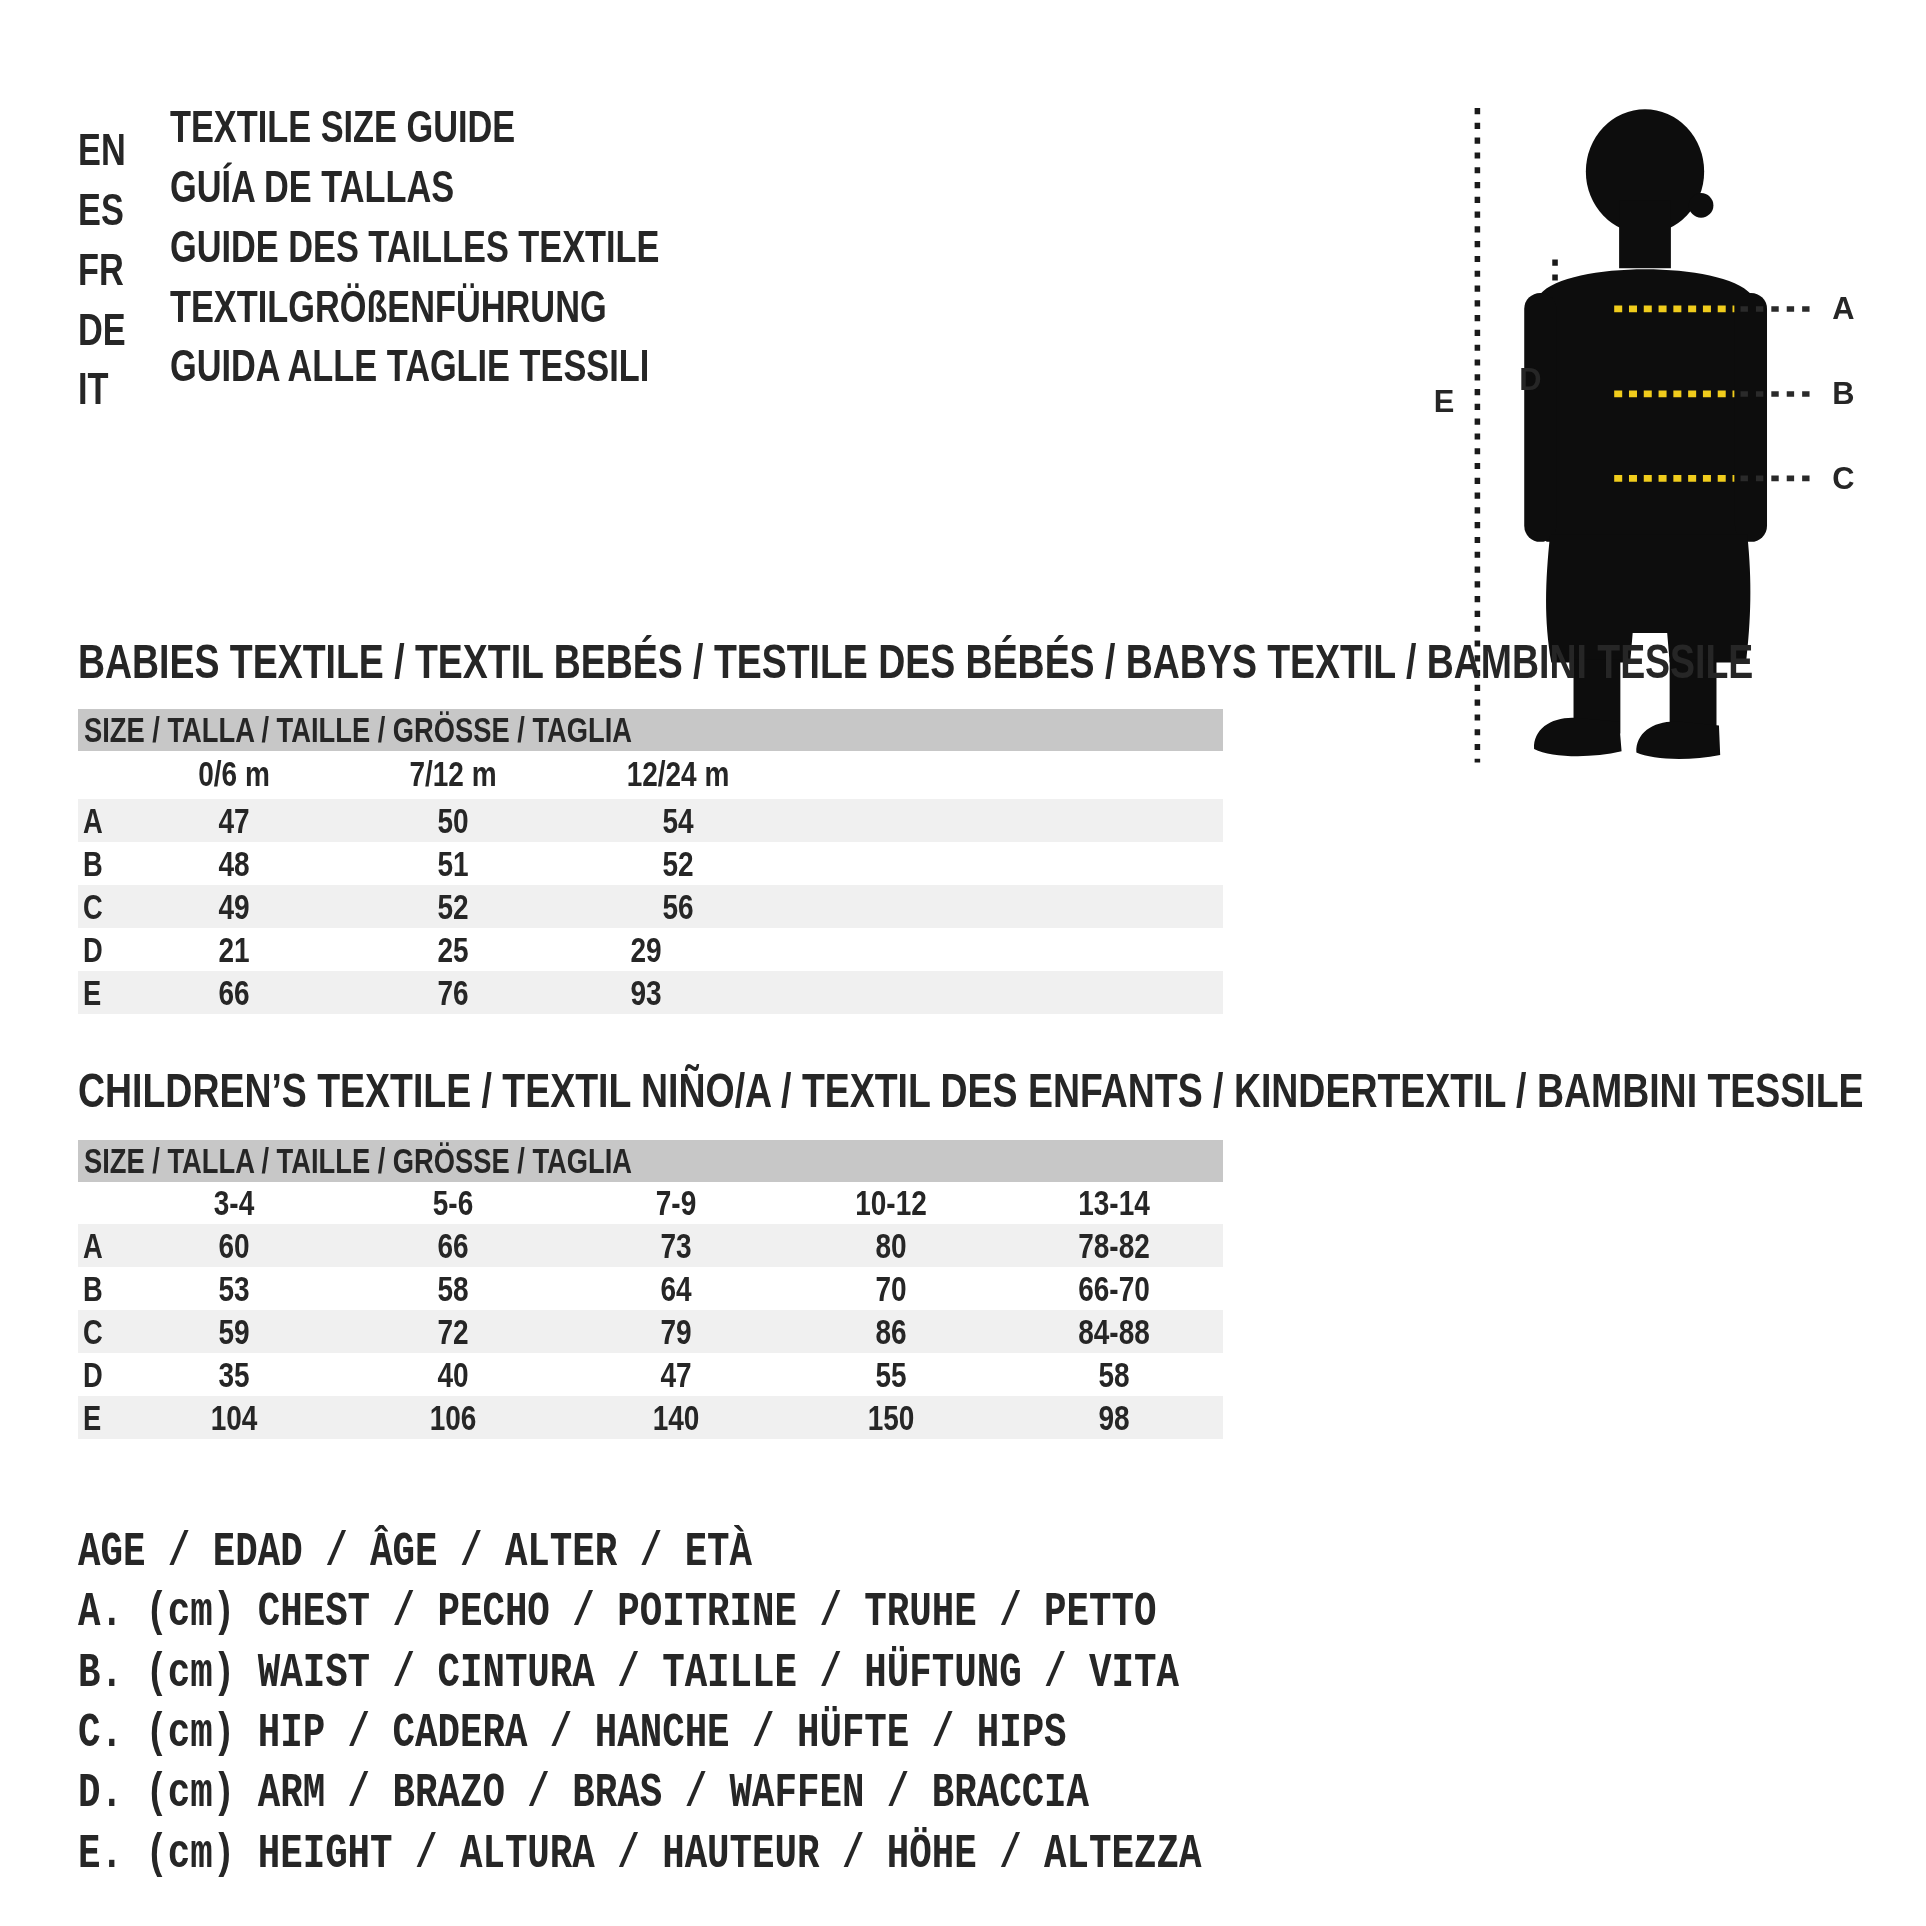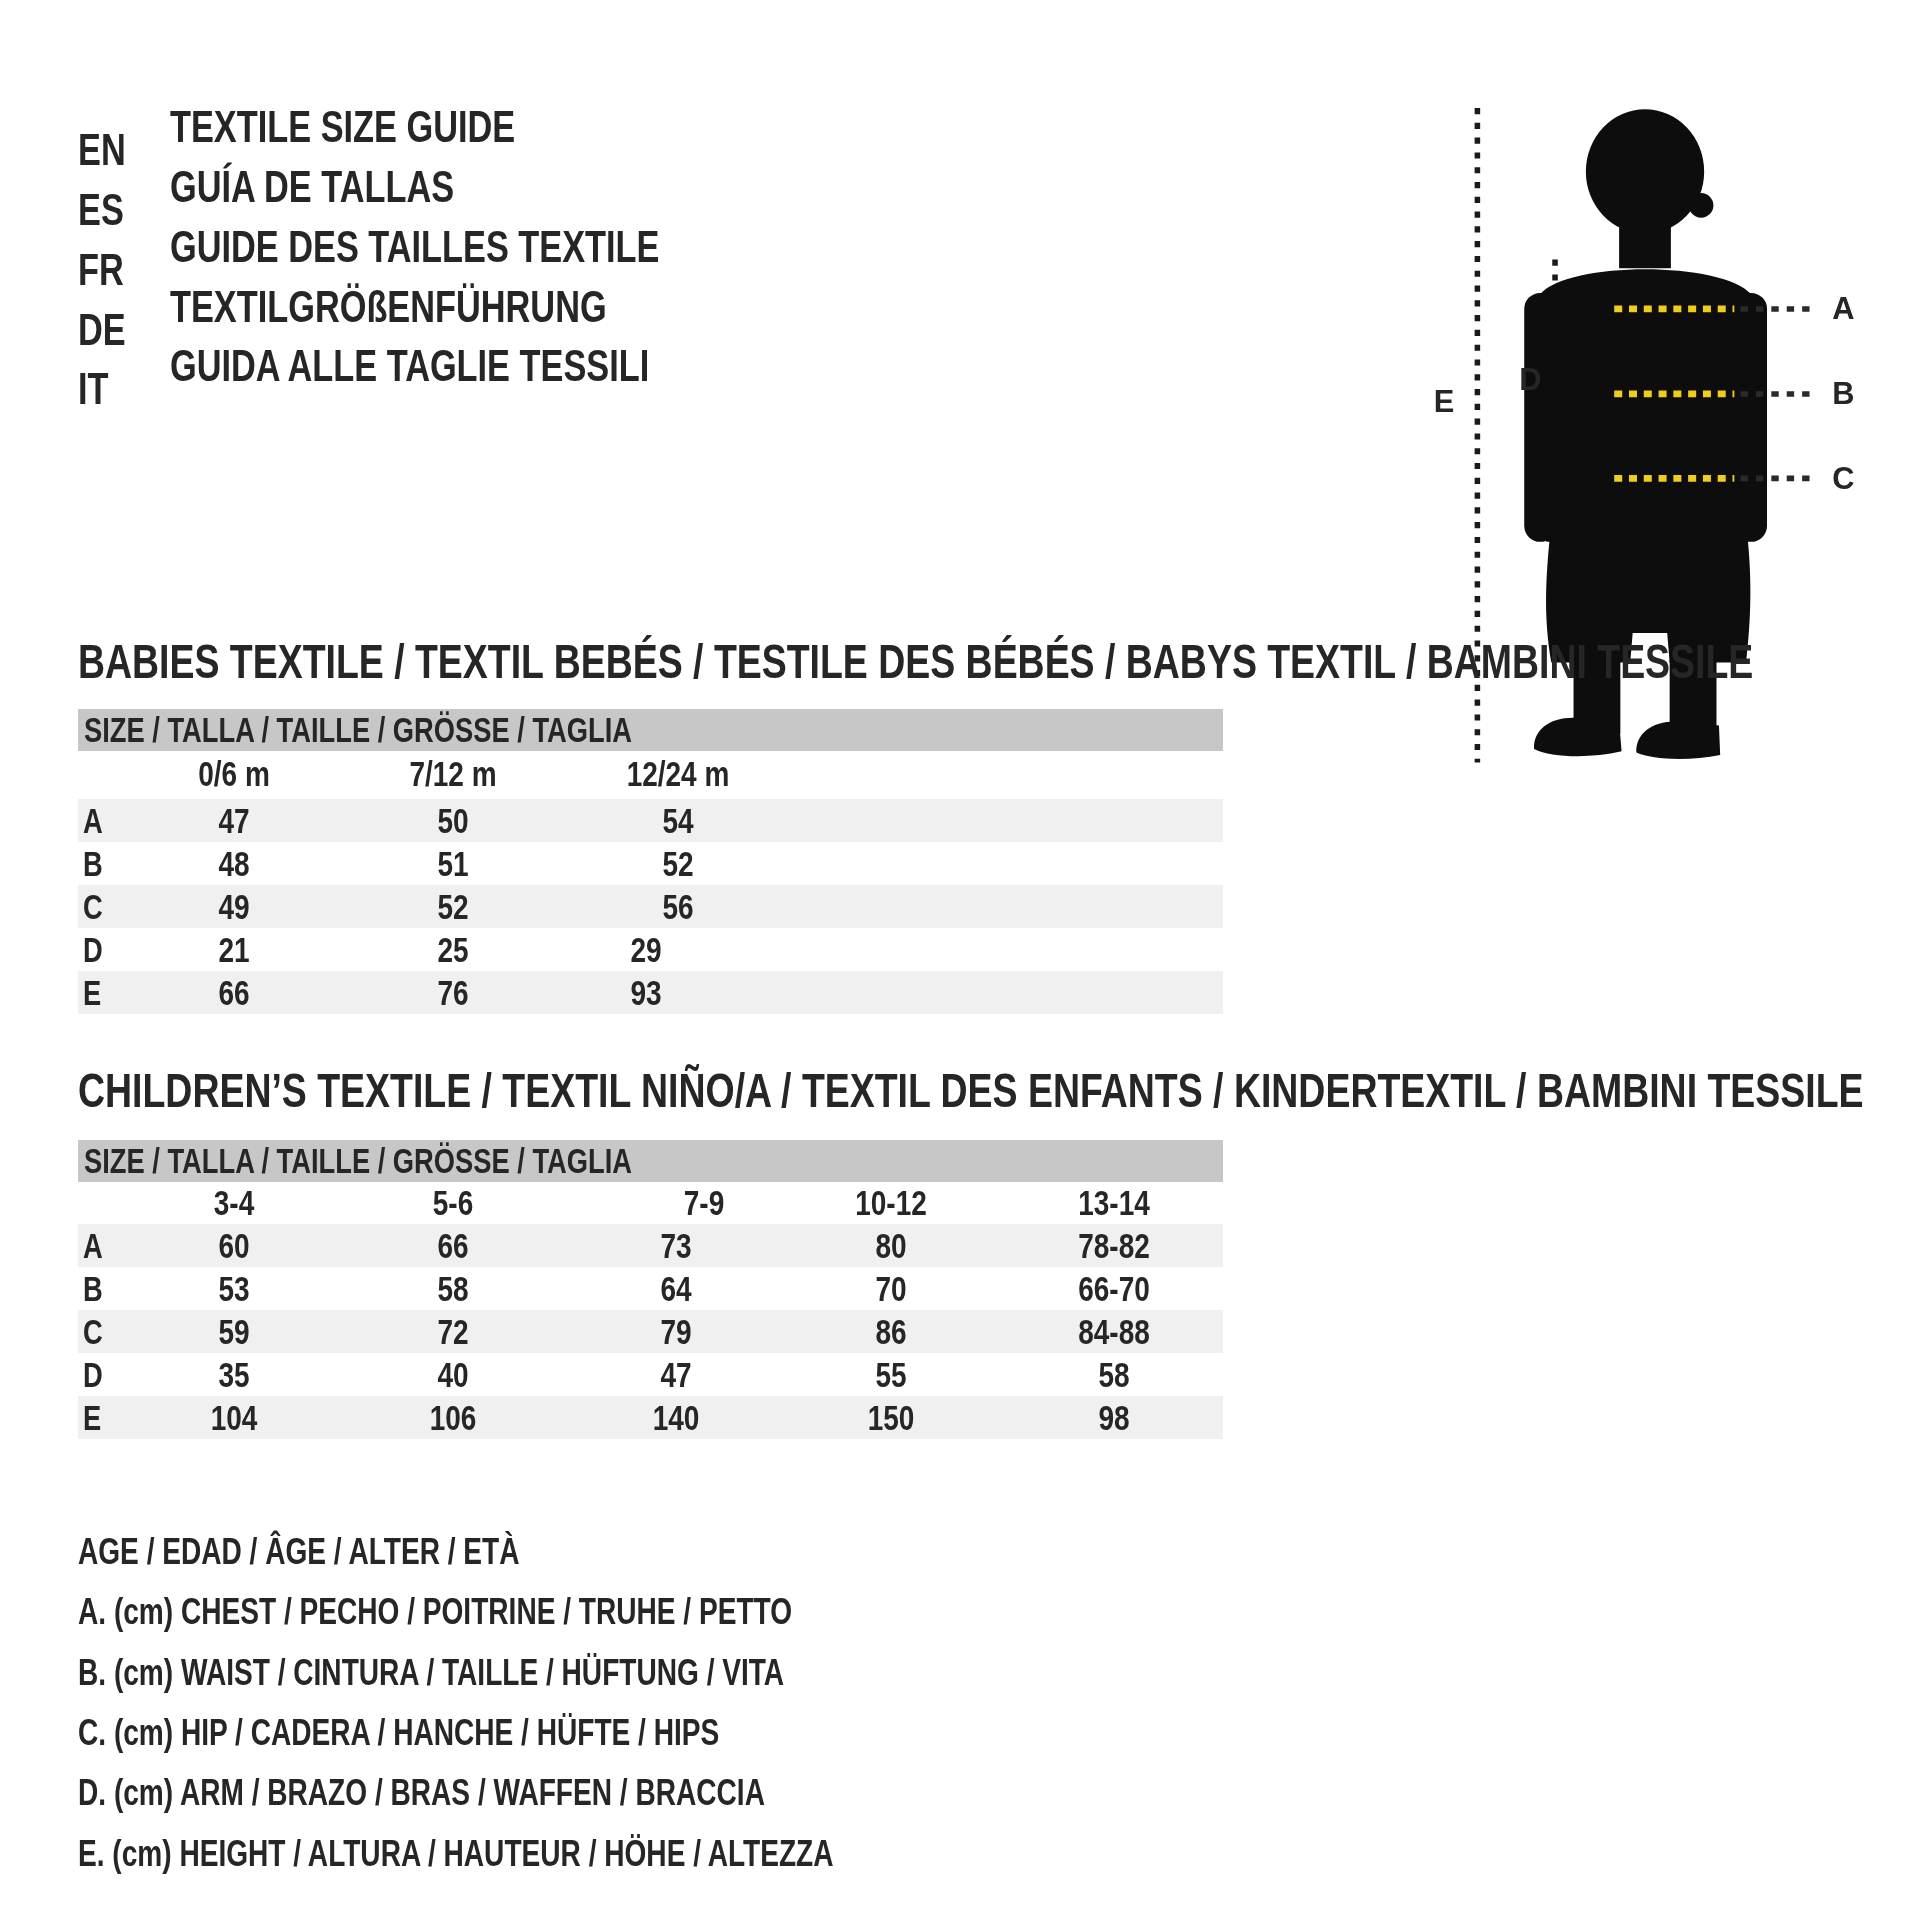--- a/index.html
+++ b/index.html
@@ -17,21 +17,21 @@
   
   .band{position:absolute;left:78px;width:1145px;height:42px;background:#c7c7c7;
     font-size:35px;font-weight:700;line-height:42px;padding-left:6.2px;box-sizing:border-box;}
   
   .hrow,.trow{position:absolute;left:78px;width:1145px;height:43px;font-size:35px;font-weight:700;line-height:43px;}
   .hrow{height:48px;line-height:48px;font-weight:700;}
   .stripe{background:#f0f0f0;}
   .cell{position:absolute;top:0;transform:translateX(-50%);}
   .lab{transform:none;left:5px;}
   
-  .legend-line{position:absolute;left:78px;height:60px;line-height:60px;font-size:36px;font-weight:700;}
+  .legend-line{position:absolute;left:78px;height:60px;line-height:60px;font-size:48px;font-weight:700;font-family:Liberation Mono, monospace;}
   svg text{font-family:"Liberation Sans","DejaVu Sans",sans-serif;}
 </style>
 </head>
 <body>
 
 <div>
   <div class="lang-row" style="top:97px">
     <span class="lcode"><span class="cz">EN</span></span>
     <span class="llabel"><span class="cz">TEXTILE SIZE GUIDE</span></span>
   </div>
@@ -138,21 +138,21 @@
   <span class="cz">CHILDREN’S TEXTILE / TEXTIL NIÑO/A / TEXTIL DES ENFANTS / KINDERTEXTIL / BAMBINI TESSILE</span>
 </div>
 
 <div class="band" style="top:1140px">
   <span class="cz">SIZE / TALLA / TAILLE / GRÖSSE / TAGLIA</span>
 </div>
 
 <div class="hrow" style="top:1182px;height:42px;line-height:42px">
   <span class="cell" style="left:156px"><span class="czc">3-4</span></span>
   <span class="cell" style="left:375px"><span class="czc">5-6</span></span>
-  <span class="cell" style="left:626px"><span class="czc">7-9</span></span>
+  <span class="cell" style="left:598px"><span class="czc">7-9</span></span>
   <span class="cell" style="left:813px"><span class="czc">10-12</span></span>
   <span class="cell" style="left:1036px"><span class="czc">13-14</span></span>
 </div>
 
 <div class="trow stripe" style="top:1224px">
   <span class="cell lab"><span class="cz">A</span></span>
   <span class="cell" style="left:156px"><span class="czc">60</span></span>
   <span class="cell" style="left:375px"><span class="czc">66</span></span>
   <span class="cell" style="left:598px"><span class="czc">73</span></span>
   <span class="cell" style="left:813px"><span class="czc">80</span></span>

